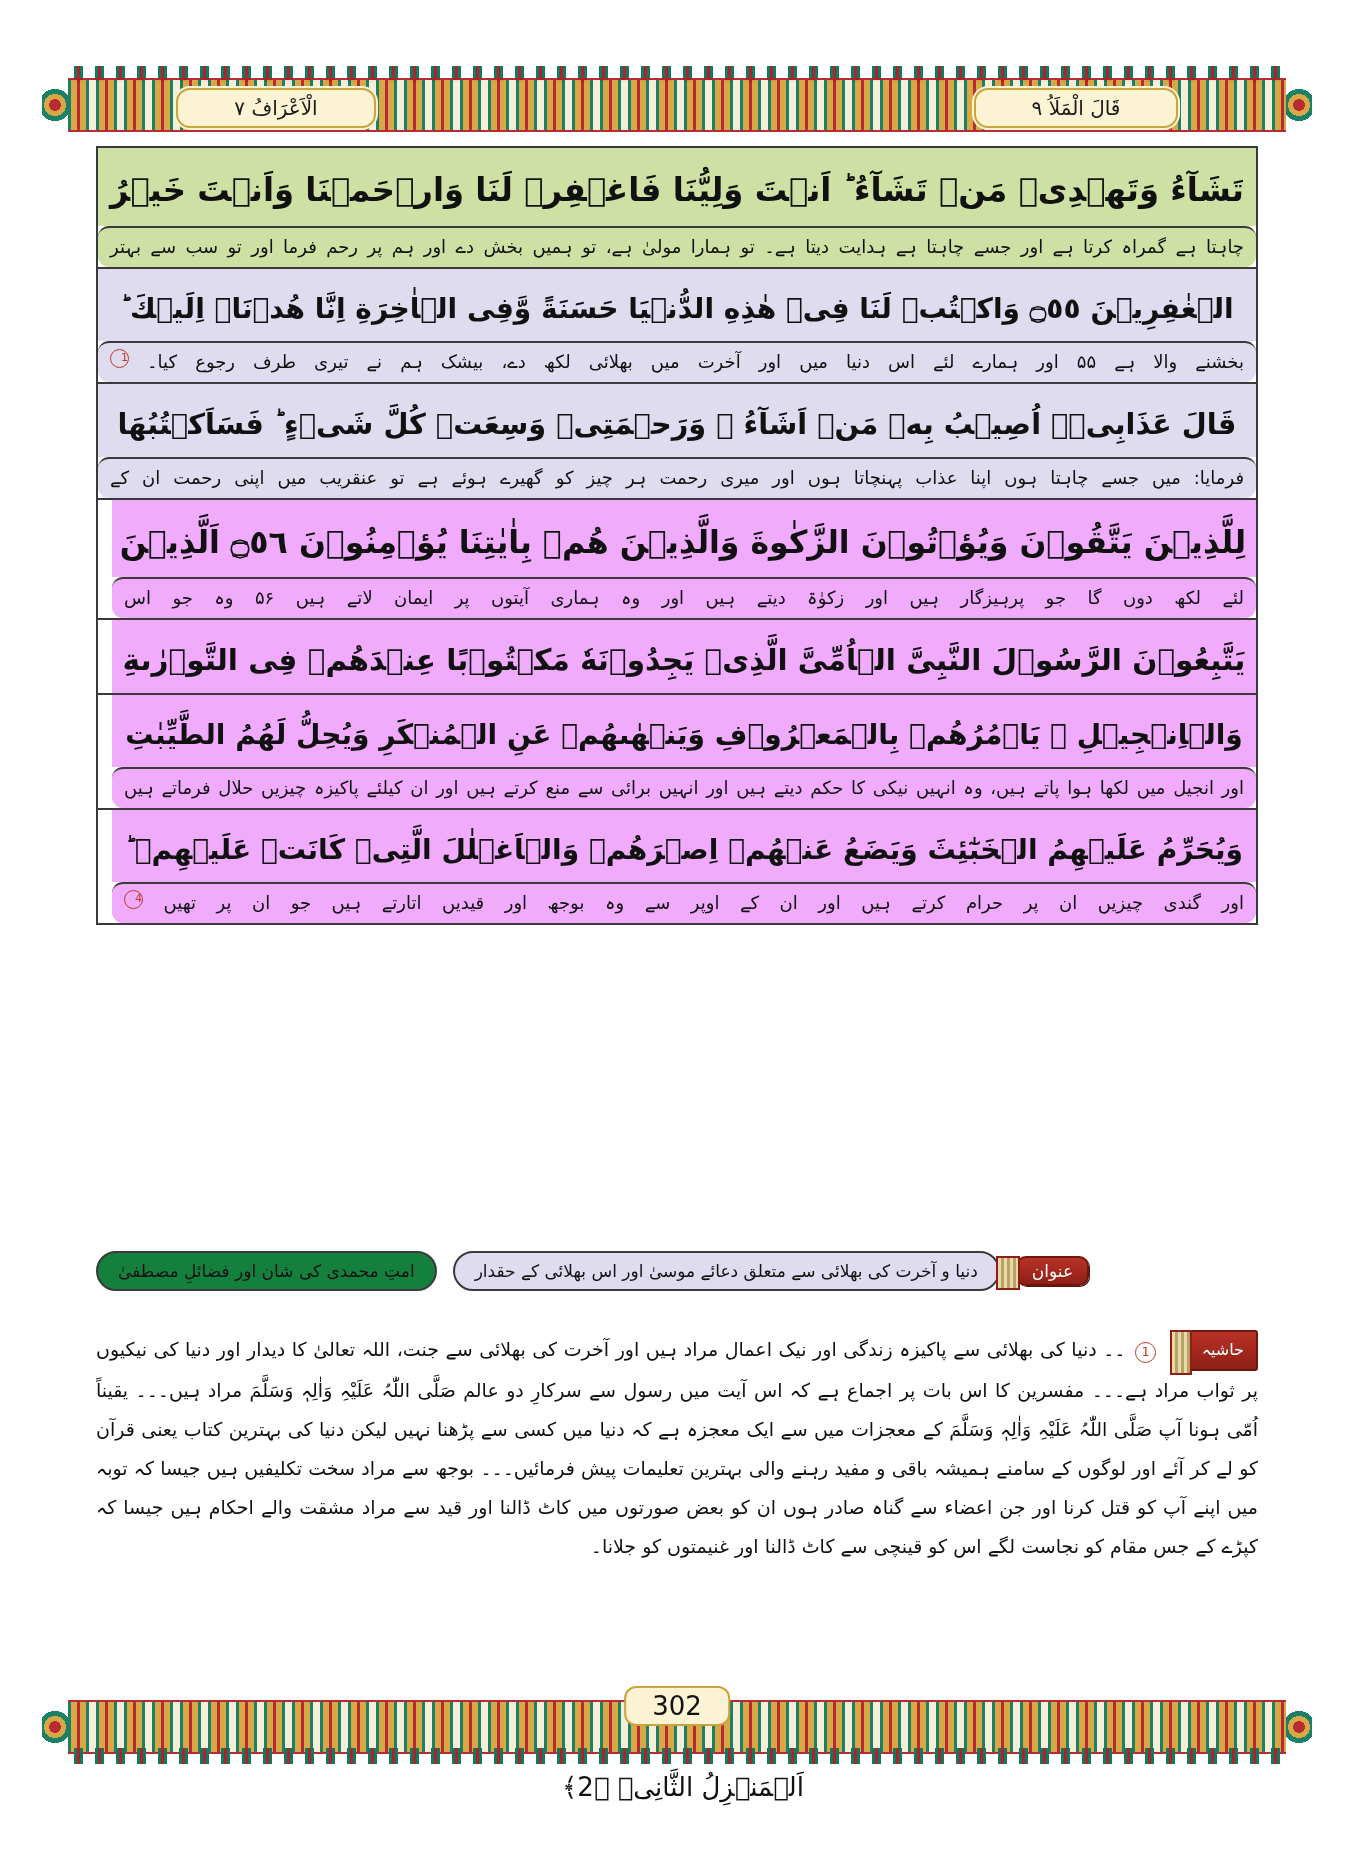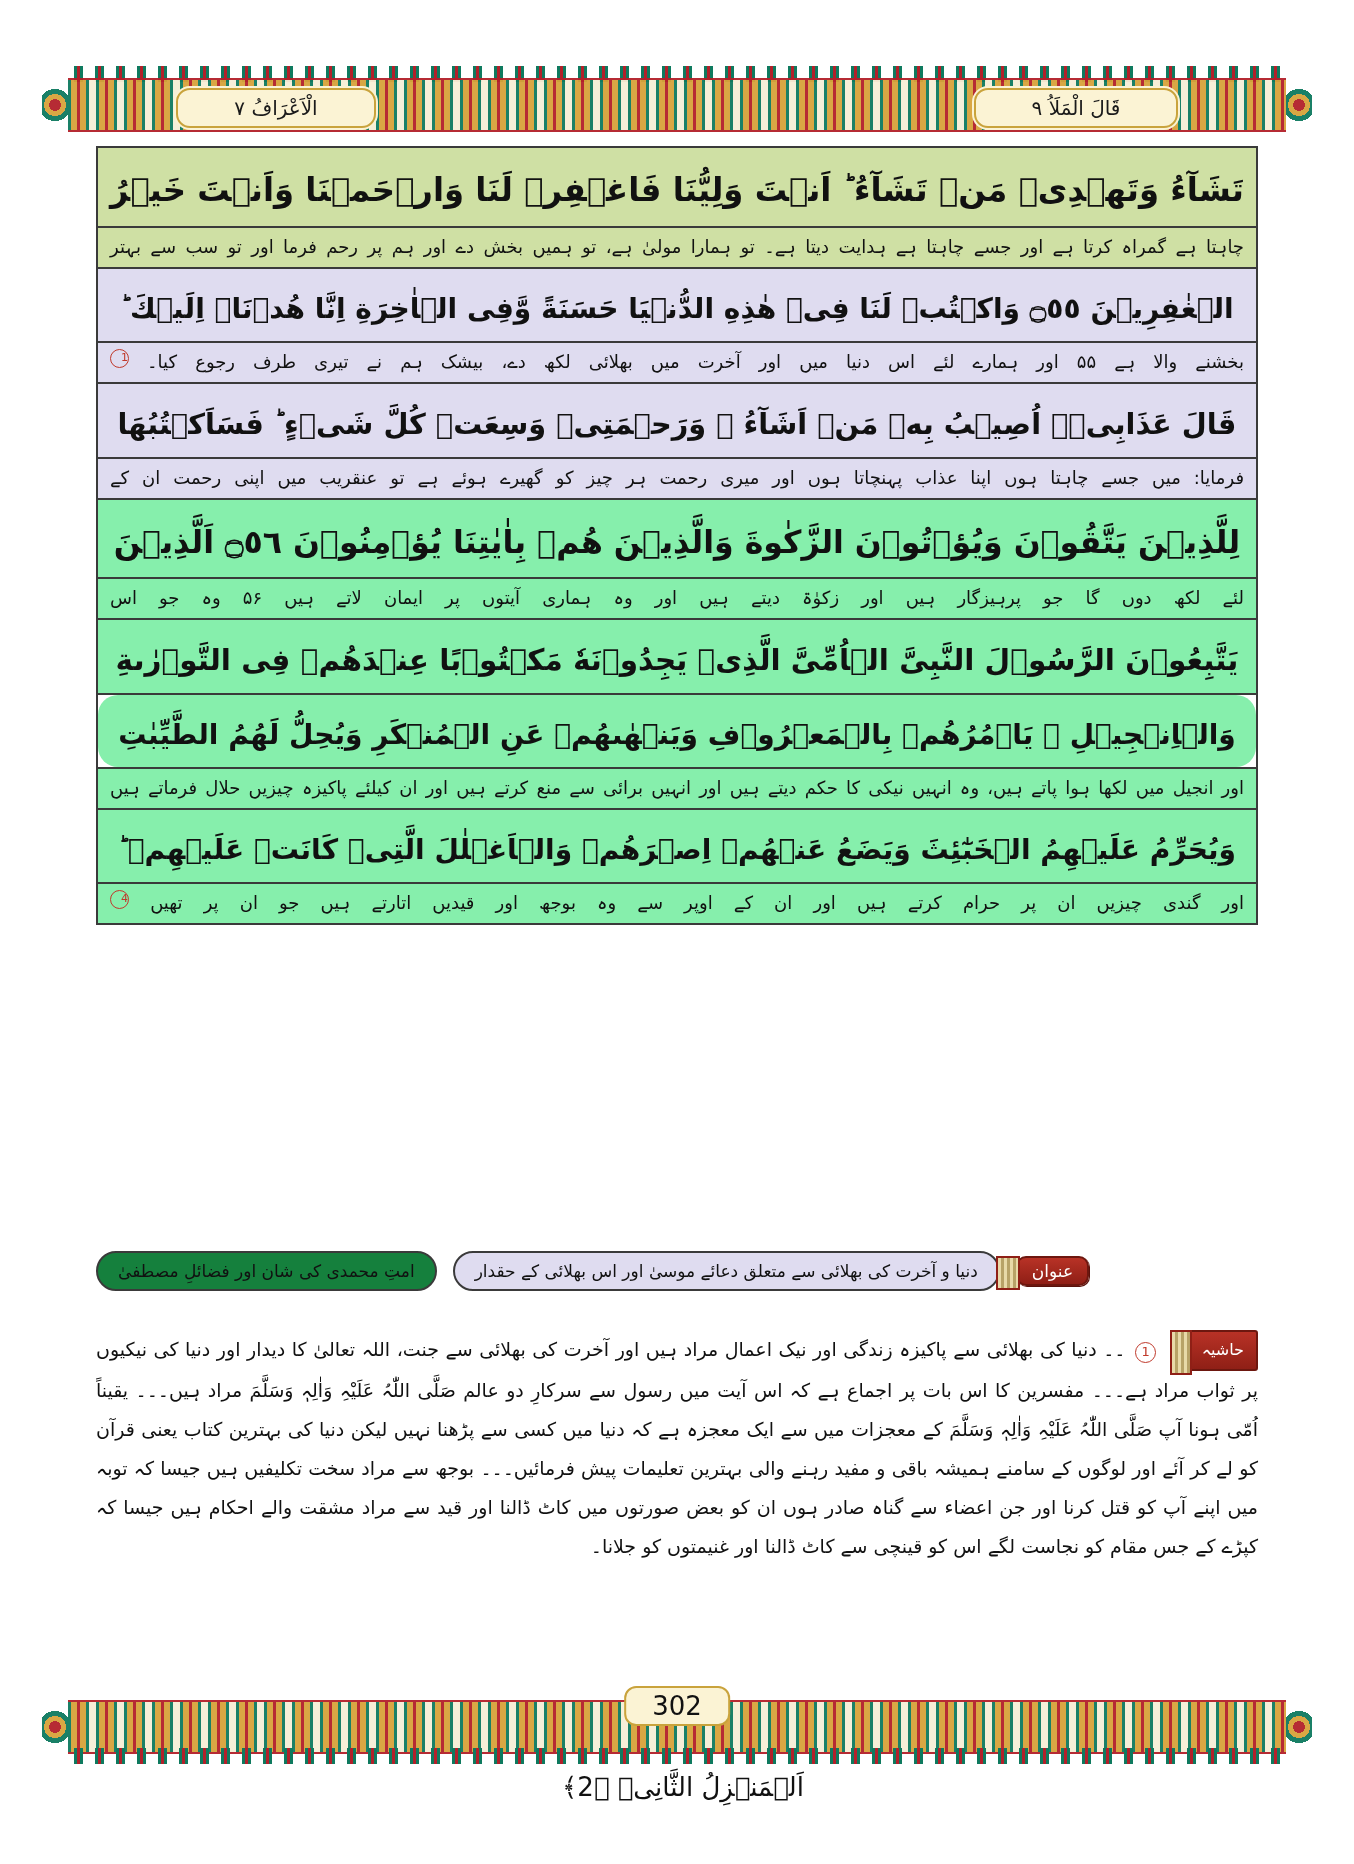--- a/index.html
+++ b/index.html
@@ -60,24 +60,25 @@
     font-size:40px;line-height:1.42;color:#111;
     padding:20px 10px 12px;white-space:nowrap;overflow:hidden;
     font-family:"DejaVu Sans","Liberation Sans",sans-serif;
     font-weight:700;
   }
   .ur{
     direction:rtl;text-align:justify;text-align-last:justify;
     font-size:18px;line-height:1.5;color:#111;padding:5px 12px 7px;
     border-top:2px solid #3a3a3a;white-space:nowrap;overflow:hidden;
     font-family:"DejaVu Sans","Liberation Sans",sans-serif;
+    border-radius:11px;
   }
   .g  .ar,.g  .ur{background:#cfe0a4;}
   .v  .ar,.v  .ur{background:#dfdcf0;}
-  .y  .ar,.y  .ur{background:#86efac;}
+  .y  .ar,.y  .ur{background:#f0abfc;margin-left:14px;}
 
   .sup{
     display:inline-block;width:17px;height:17px;line-height:16px;
     border:1.5px solid #c0392b;border-radius:50%;color:#c0392b;
     font-size:11px;text-align:center;vertical-align:super;
     font-family:"DejaVu Sans","Liberation Sans",sans-serif;
   }
 
   
   .unwan{position:absolute;left:96px;right:96px;top:1248px;height:46px;
@@ -169,21 +170,21 @@
     <div class="arow y">
       <div class="ar" style="font-size: 31.6px;">لِلَّذِيۡنَ يَتَّقُوۡنَ وَيُؤۡتُوۡنَ الزَّكٰوةَ وَالَّذِيۡنَ هُمۡ بِاٰيٰتِنَا يُؤۡمِنُوۡنَ ۝٥٦   اَلَّذِيۡنَ</div>
       <div class="ur">لئے لکھ دوں گا جو پرہیزگار ہیں اور زکوٰۃ دیتے ہیں اور وہ ہماری آیتوں پر ایمان لاتے ہیں ۵۶ وہ جو اس</div>
     </div>
 
     <div class="arow y">
       <div class="ar" style="font-size: 29.5px;">يَتَّبِعُوۡنَ الرَّسُوۡلَ النَّبِىَّ الۡاُمِّىَّ الَّذِىۡ يَجِدُوۡنَهٗ مَكۡتُوۡبًا عِنۡدَهُمۡ فِى التَّوۡرٰٮةِ</div>
     </div>
 
     <div class="arow y">
-      <div class="ar" style="font-size: 28.1px; border-radius: 20px;">وَالۡاِنۡجِيۡلِ ۠ يَاۡمُرُهُمۡ بِالۡمَعۡرُوۡفِ وَيَنۡهٰٮهُمۡ عَنِ الۡمُنۡكَرِ وَيُحِلُّ لَهُمُ الطَّيِّبٰتِ</div>
+      <div class="ar" style="font-size: 28.1px;">وَالۡاِنۡجِيۡلِ ۠ يَاۡمُرُهُمۡ بِالۡمَعۡرُوۡفِ وَيَنۡهٰٮهُمۡ عَنِ الۡمُنۡكَرِ وَيُحِلُّ لَهُمُ الطَّيِّبٰتِ</div>
       <div class="ur">اور انجیل میں لکھا ہوا پاتے ہیں، وہ انہیں نیکی کا حکم دیتے ہیں اور انہیں برائی سے منع کرتے ہیں اور ان کیلئے پاکیزہ چیزیں حلال فرماتے ہیں</div>
     </div>
 
     <div class="arow y">
       <div class="ar" style="font-size: 28.1px;">وَيُحَرِّمُ عَلَيۡهِمُ الۡخَبٰٓئِثَ وَيَضَعُ عَنۡهُمۡ اِصۡرَهُمۡ وَالۡاَغۡلٰلَ الَّتِىۡ كَانَتۡ عَلَيۡهِمۡ ؕ</div>
       <div class="ur">
         <span>اور گندی چیزیں ان پر حرام کرتے ہیں اور ان کے اوپر سے وہ بوجھ اور قیدیں اتارتے ہیں جو ان پر تھیں</span>
         <span class="sup">4</span>
       </div>
     </div>

